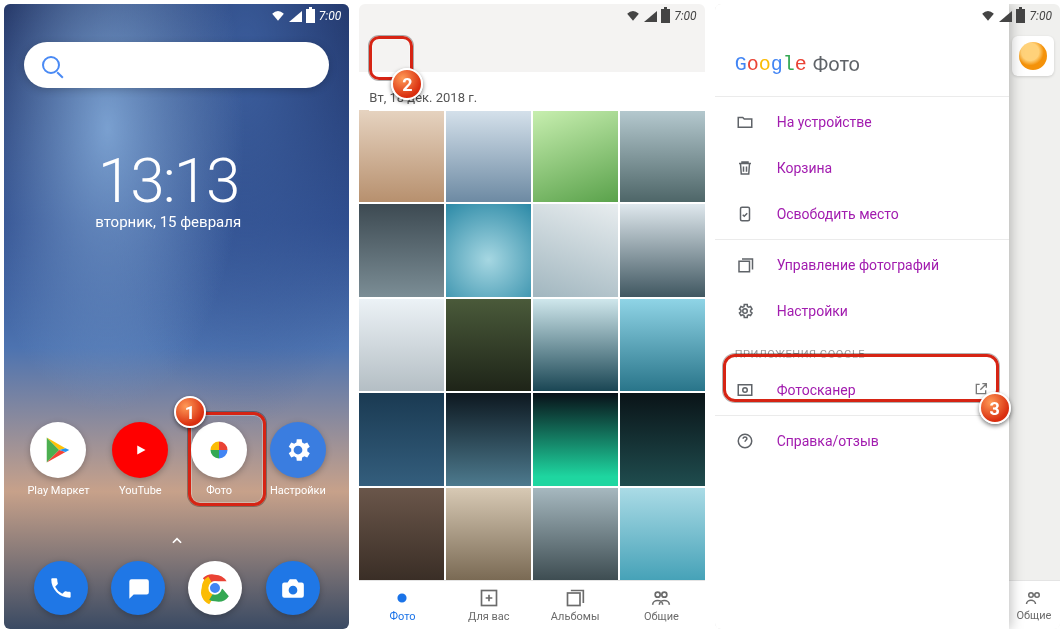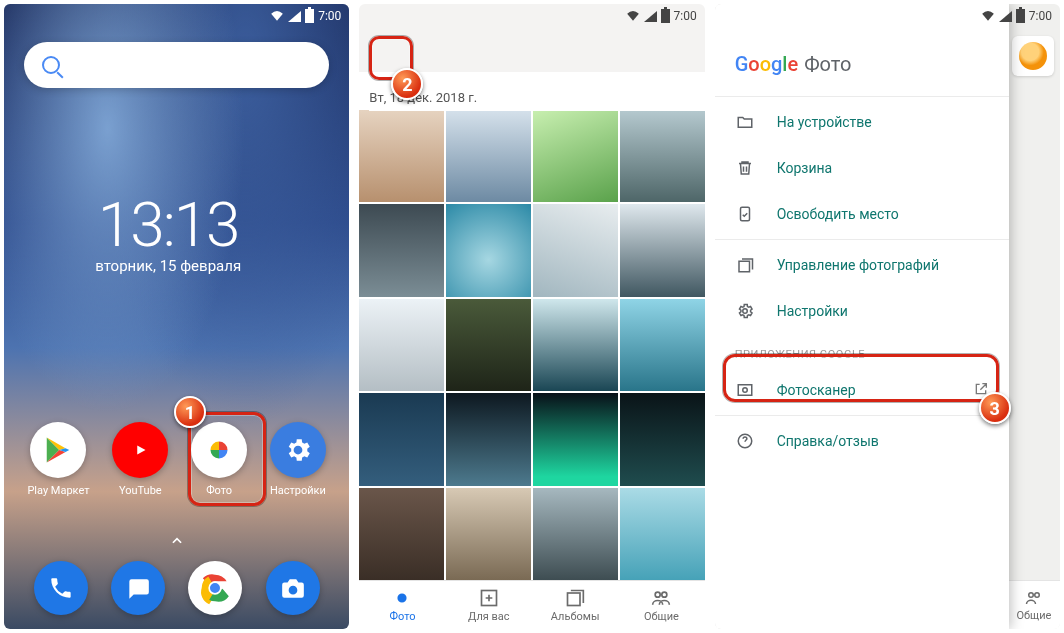--- a/index.html
+++ b/index.html
@@ -26,20 +26,21 @@
     top: 0; left: 0; right: 0;
     height: 24px;
     display: flex;
     justify-content: flex-end;
     align-items: center;
     gap: 4px;
     padding: 0 8px;
     font-size: 12px;
     color: #fff;
     z-index: 20;
+    font-style: italic;
   }
   .statusbar.dark { color: #444; }
   .statusbar .tri {
     width:0;height:0;border-style:solid;border-width:0 0 11px 13px;
     border-color: transparent transparent currentColor transparent;
   }
   .statusbar .batt {
     width: 9px; height: 14px; background: currentColor; position:relative;
   }
   .statusbar .batt::before{
@@ -66,21 +67,21 @@
   }
   .magnify {
     width:18px;height:18px;border:2px solid #4a8af4;border-radius:50%;position:relative;
   }
   .magnify::after{
     content:"";position:absolute;width:2px;height:8px;background:#4a8af4;
     bottom:-7px;right:-3px;transform:rotate(-45deg);
   }
   .clock {
     position:absolute; top:140px; left:0; right:17px;
-    text-align:center; color:#fff;margin-top:44px;
+    text-align:center; color:#fff;
   }
   .clock .time { font-size:62px; font-weight:300; letter-spacing:-2px; }
   .clock .date { font-size:15px; margin-top:-4px; }
   .approw {
     position:absolute; top:418px; left:0; right:0;
     display:flex; justify-content:space-around; padding:0 12px;
   }
   .app {
     display:flex;flex-direction:column;align-items:center;gap:6px;
     font-size:11px;color:#fff;
@@ -165,26 +166,26 @@
     box-shadow:0 1px 3px rgba(0,0,0,0.15);z-index:4;
   }
   .drawer {
     position:absolute;top:0;bottom:0;left:0;width:294px;background:#fff;
     box-shadow:2px 0 12px rgba(0,0,0,0.25);z-index:6;
     display:flex;flex-direction:column;padding-top:40px;
   }
   .drawer-header {
     padding:8px 20px 18px;font-size:20px;color:#5f6368;display:flex;align-items:center;gap:2px;
   }
-  .g-logo { font-weight:500; }
+  .g-logo { font-weight:500;font-family:Liberation Mono, monospace; }
   .g-logo .b{color:#4285F4}.g-logo .r{color:#EA4335}.g-logo .y{color:#FBBC05}.g-logo .g{color:#34A853}
   .drawer hr { border:none;border-top:1px solid #ebebeb;margin:2px 0; }
   .drawer-item {
     display:flex;align-items:center;gap:22px;
-    padding:13px 20px;font-size:14px;color:#0f766e;
+    padding:13px 20px;font-size:14px;color:#a21caf;
   }
   .drawer-item .di { width:20px;height:20px;color:#5f6368;display:flex;align-items:center;justify-content:center;}
   .drawer-section {
     padding:14px 20px 6px;font-size:11px;color:#9a9a9a;letter-spacing:0.5px;
   }
   .ext-icon { margin-left:auto;color:#7a7a7a; }
   .p3-bottom-stub {
     position:absolute;bottom:0;right:0;width:52px;height:49px;background:#fff;
     border-top:1px solid #e4e4e4;z-index:4;
     display:flex;flex-direction:column;align-items:center;justify-content:center;

